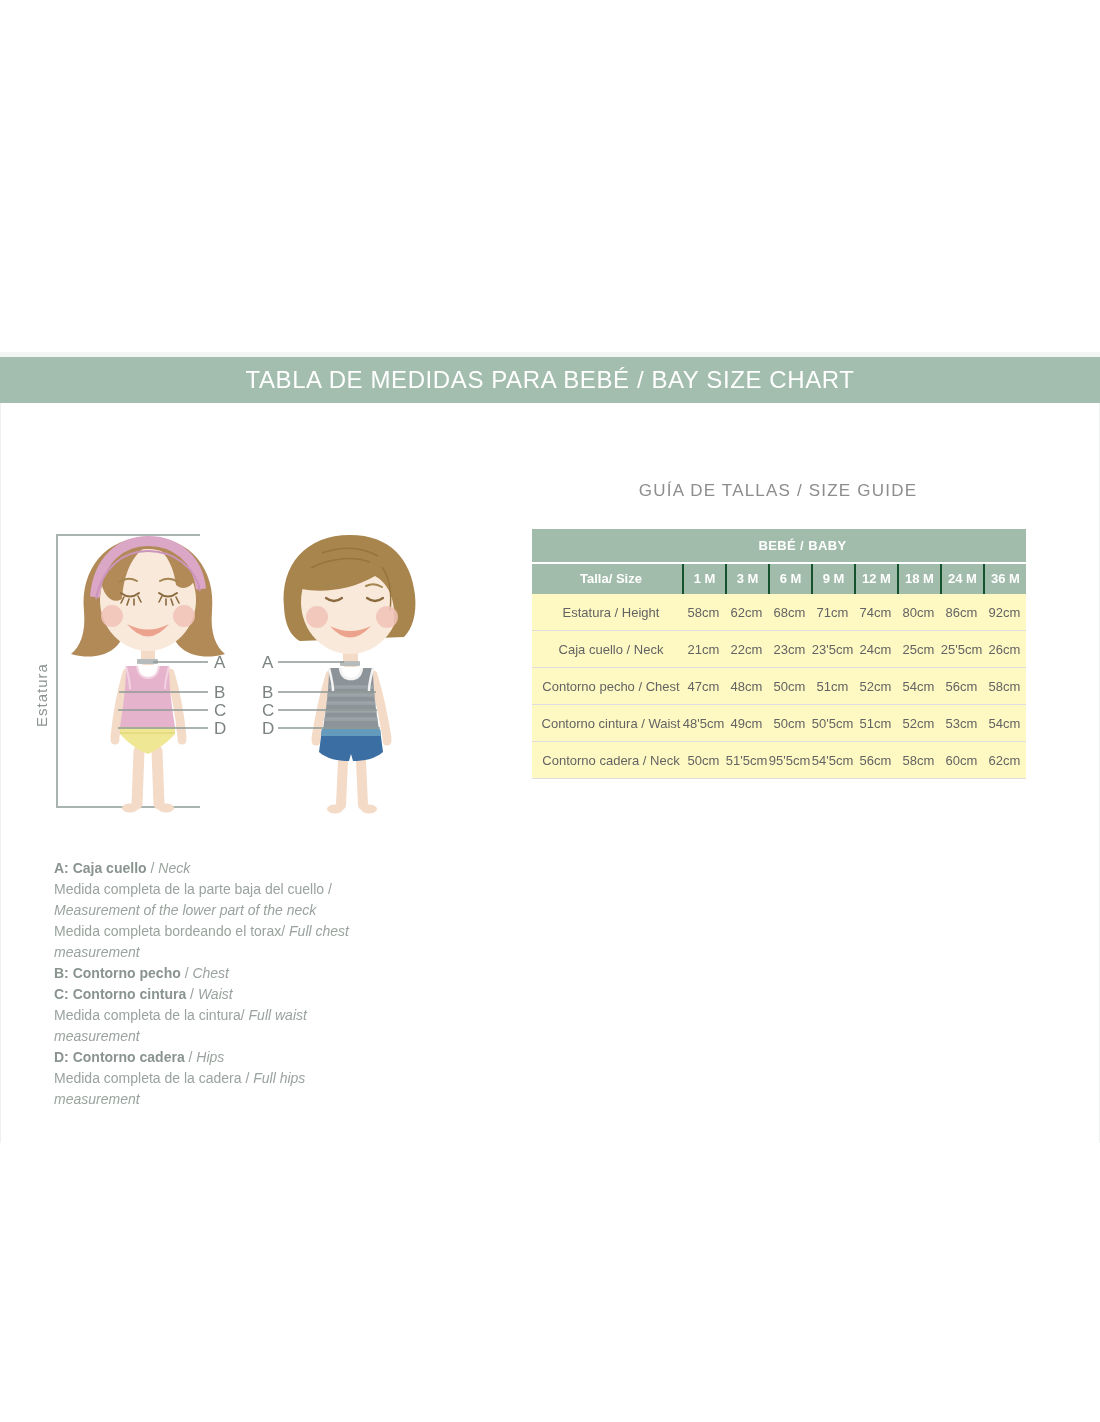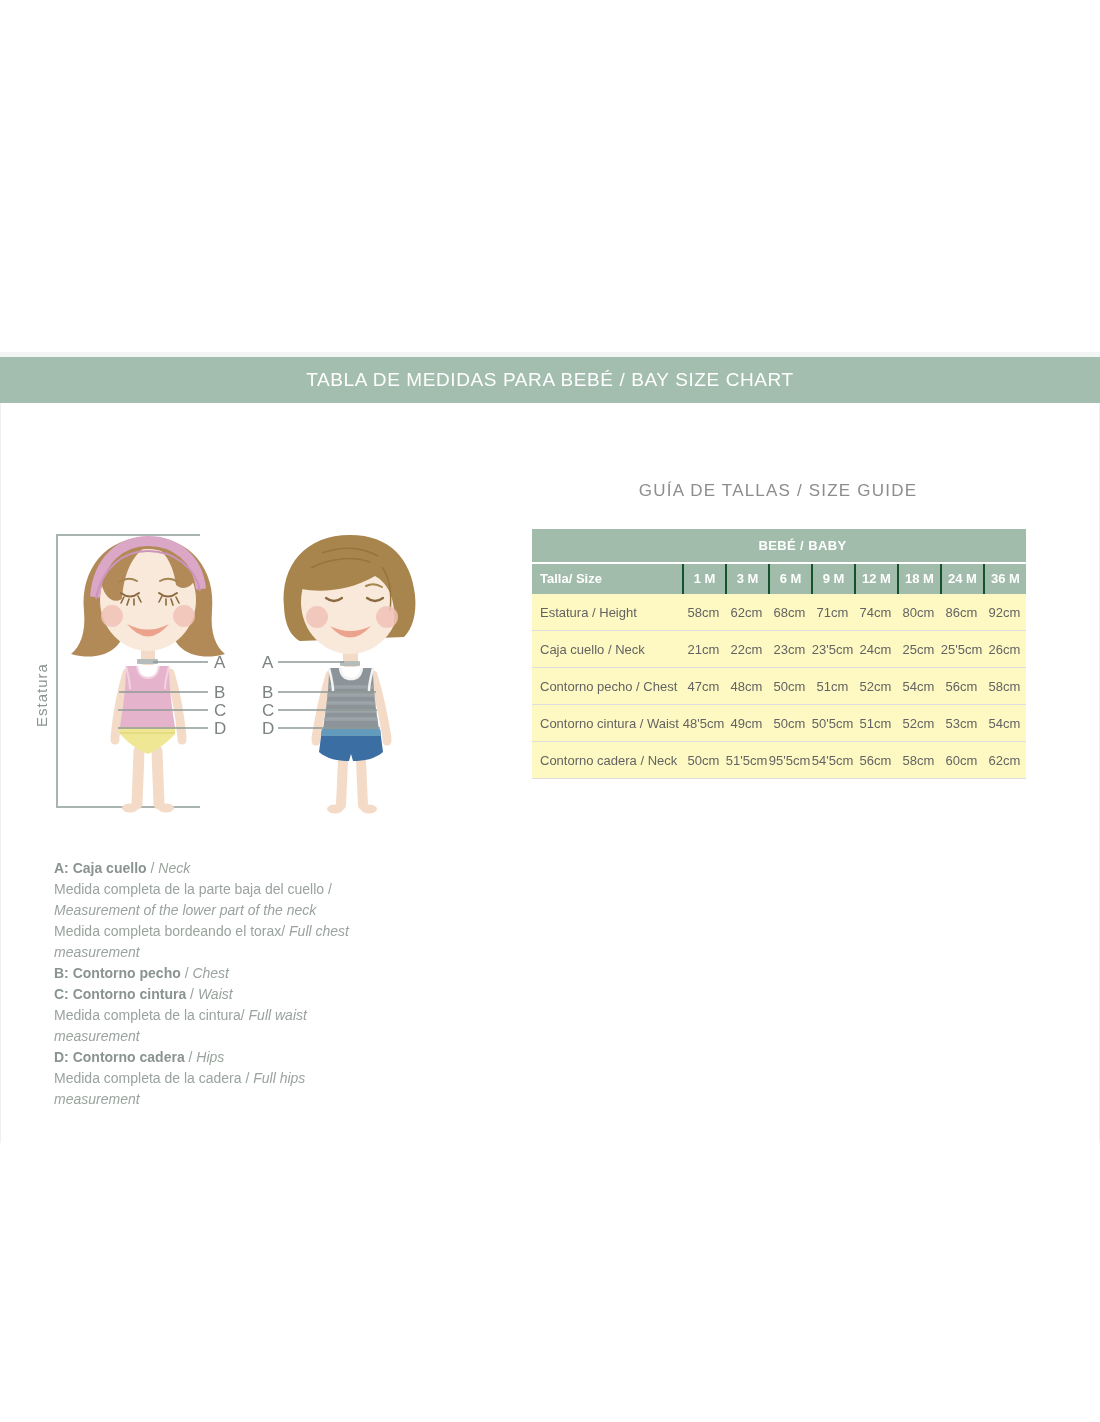--- a/index.html
+++ b/index.html
@@ -1,32 +1,32 @@
 <!DOCTYPE html>
 <html><head>
 <meta charset="utf-8">
 <style>
   html,body{margin:0;padding:0;background:#ffffff;}
   .page{position:relative;width:1100px;height:1422px;background:#fff;
         font-family:"Liberation Sans",sans-serif;overflow:hidden;}
   .pre-header{position:absolute;left:0;top:352px;width:1100px;height:5px;background:#f2f5f3;}
   .header-bar{position:absolute;left:0;top:357px;width:1100px;height:46px;
         background:#a3beae;color:#fff;text-align:center;line-height:46px;
-        font-size:19px;letter-spacing:.6px;}
+        font-size:24px;letter-spacing:.6px;}
   .content-frame{position:absolute;left:0;top:403px;width:1098px;height:740px;
         border-left:1px solid #eef1ef;border-right:1px solid #eef1ef;}
   .figure{position:absolute;left:30px;top:523px;width:420px;height:320px;}
   .guide-title{position:absolute;left:530px;top:481px;width:496px;text-align:center;
         color:#8d8d8d;font-size:17px;letter-spacing:1.2px;}
   .size-table{position:absolute;left:532px;top:529px;width:494px;font-size:13px;color:#636363;}
   .t-group{height:33px;line-height:33px;background:#a2bcac;color:#fff;text-align:center;
         font-weight:bold;font-size:13px;letter-spacing:.4px;padding-left:47px;}
   .t-head{display:flex;height:30px;background:#a2bcac;margin-top:2px;color:#fff;font-weight:bold;}
   .t-row{display:flex;align-items:center;height:36px;border-bottom:1px solid #dedede;background:#fef9c3;}
-  .t-label{width:142px;padding-left:8px;text-align:left;white-space:nowrap;}
+  .t-label{width:142px;padding-left:8px;text-align:center;white-space:nowrap;}
   .t-cell{flex:1;text-align:center;white-space:nowrap;}
   .t-head .t-cell{border-left:2px solid #14532d;height:30px;line-height:30px;}
   .t-head .t-label{line-height:30px;}
   .legend{position:absolute;left:54px;top:858px;width:332px;color:#9aa39d;
         font-size:14px;line-height:21px;}
   .legend .lt{font-weight:bold;color:#8a948f;}
   .legend i{font-style:italic;}
   svg text{font-family:"Liberation Sans",sans-serif;}
 </style>
 </head>

